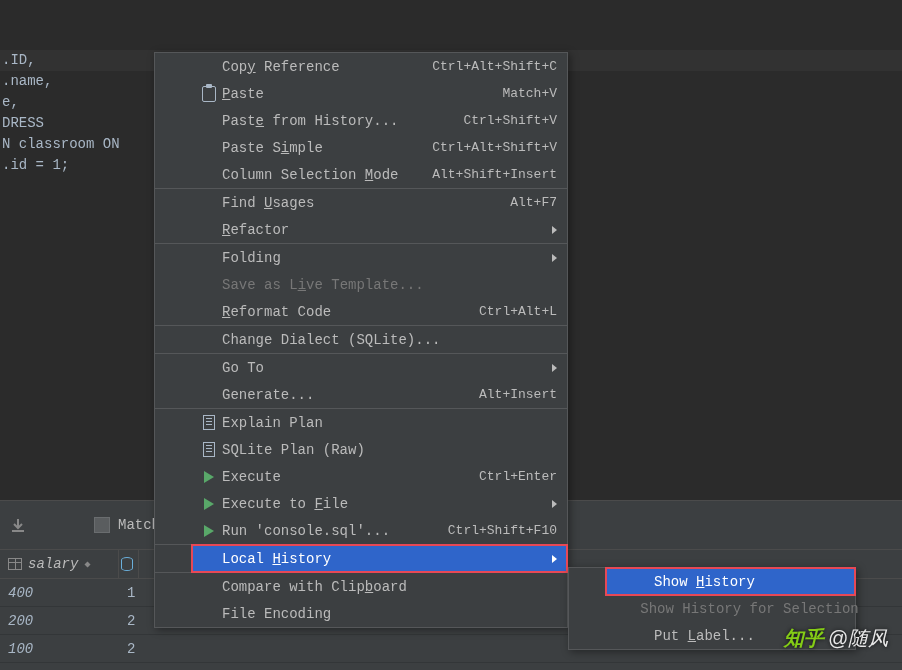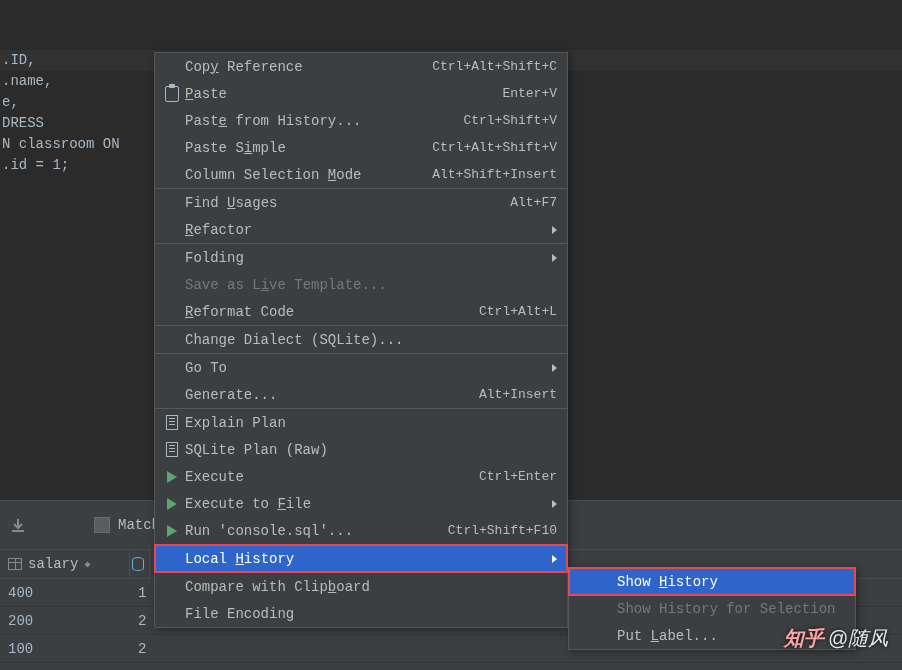--- a/index.html
+++ b/index.html
@@ -72,41 +72,42 @@
 .table-body .tr {
   display: flex;
   height: 28px;
   align-items: center;
   border-bottom: 1px solid #333638;
 }
 .td-cell {
   padding: 0 8px;
   color: #a9b7c6;
 }
-.col-salary { width: 130px; }
+.col-salary { width: 119px; font-style: italic; }
 .col-other { width: 60px; }
 
 .context-menu {
   position: absolute;
   top: 52px;
   left: 154px;
   width: 414px;
   background: #3c3f41;
   border: 1px solid #555759;
   box-shadow: 2px 2px 8px rgba(0,0,0,0.4);
 }
 .menu-section { border-bottom: 1px solid #555759; }
 .menu-section:last-child { border-bottom: none; }
 .menu-item {
   display: flex;
   align-items: center;
   height: 27px;
   padding: 0 10px 0 4px;
   color: #bbbbbb;
   position: relative;
+  margin-left: 37px;
 }
 .menu-item.disabled { color: #777777; justify-content: center; }
 .menu-item.highlighted {
   background: #2f65ca;
   color: #ffffff;
 }
 .menu-item.red-box {
   outline: 2px solid #e74856;
   outline-offset: -1px;
 }
@@ -147,21 +148,21 @@
   color: #e8e8e8;
   font-family: "Microsoft YaHei", sans-serif;
   font-size: 20px;
   font-weight: 500;
   font-style: italic;
   text-shadow: 0 0 4px rgba(0,0,0,0.8);
   display: flex;
   align-items: center;
   gap: 4px;
 }
-.zhihu-logo { color: #fca5a5; font-weight: bold; font-family: Liberation Mono, monospace; }
+.zhihu-logo { color: #84cc16; font-weight: bold; font-family: Liberation Mono, monospace; }
 
 .play-icon {
   width: 0; height: 0;
   border-top: 6px solid transparent;
   border-bottom: 6px solid transparent;
   border-left: 10px solid #59a869;
 }
 .clipboard-icon {
   width: 14px; height: 16px;
   border: 1px solid #a9b7c6;
@@ -263,21 +264,21 @@
       <div class="menu-item">
         <span class="menu-icon-slot"></span>
         <span class="menu-label">Cop<span class="underline">y</span> Reference</span>
         <span class="menu-shortcut">Ctrl+Alt+Shift+C</span>
       </div>
       <div class="menu-item">
         <span class="menu-icon-slot">
           <span class="clipboard-icon"></span>
         </span>
         <span class="menu-label"><span class="underline">P</span>aste</span>
-        <span class="menu-shortcut">Enter+V</span>
+        <span class="menu-shortcut">Match+V</span>
       </div>
       <div class="menu-item">
         <span class="menu-icon-slot"></span>
         <span class="menu-label">Past<span class="underline">e</span> from History...</span>
         <span class="menu-shortcut">Ctrl+Shift+V</span>
       </div>
       <div class="menu-item">
         <span class="menu-icon-slot"></span>
         <span class="menu-label">Paste S<span class="underline">i</span>mple</span>
         <span class="menu-shortcut">Ctrl+Alt+Shift+V</span>

